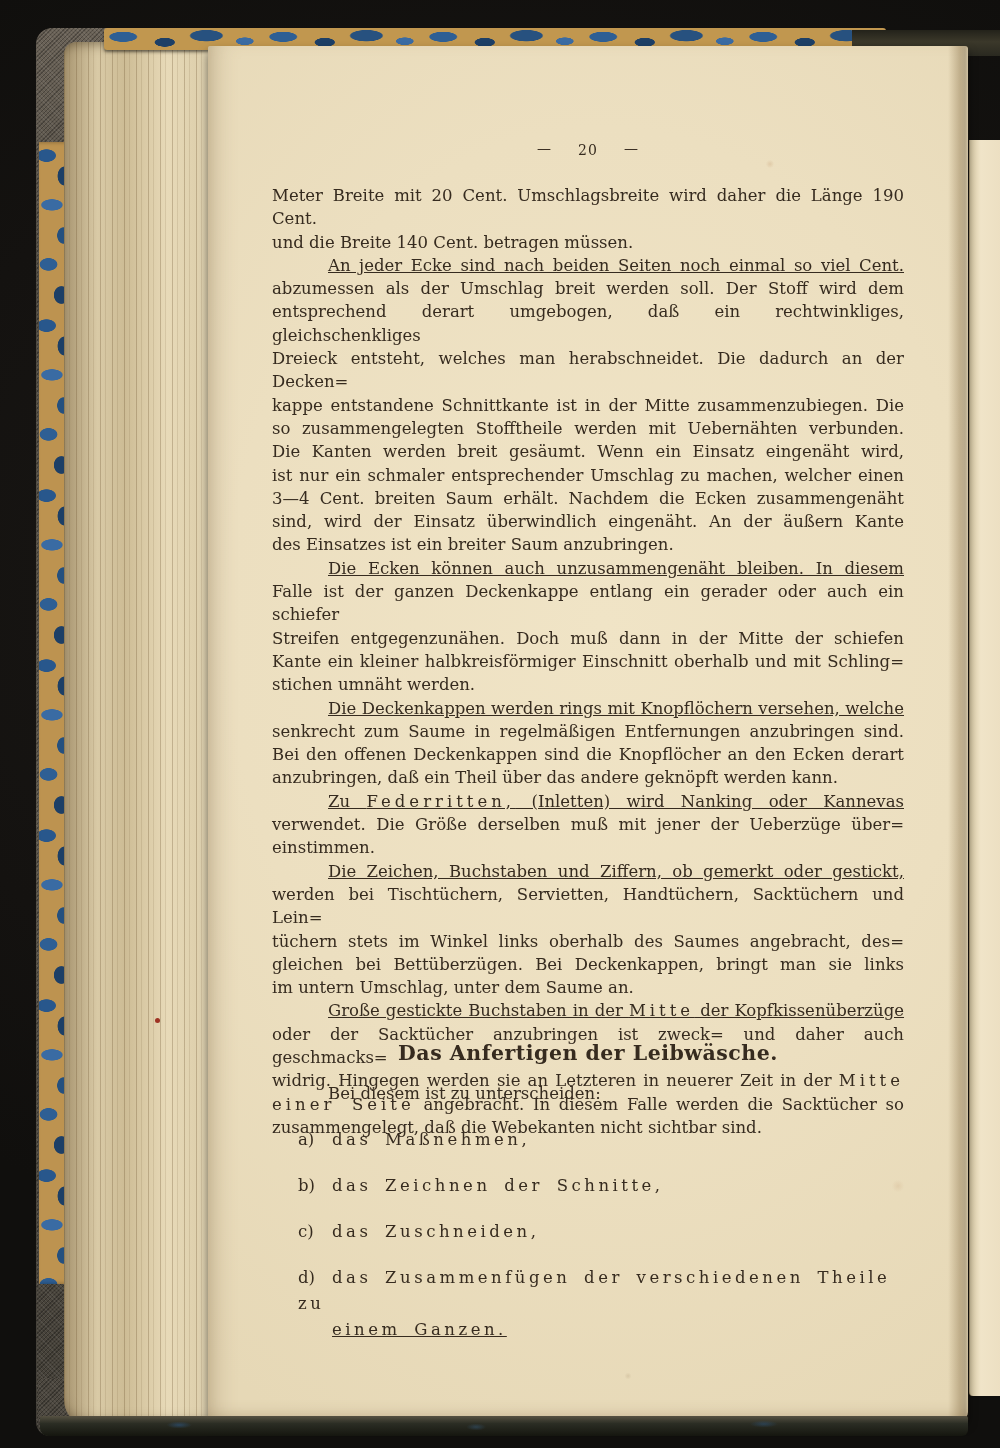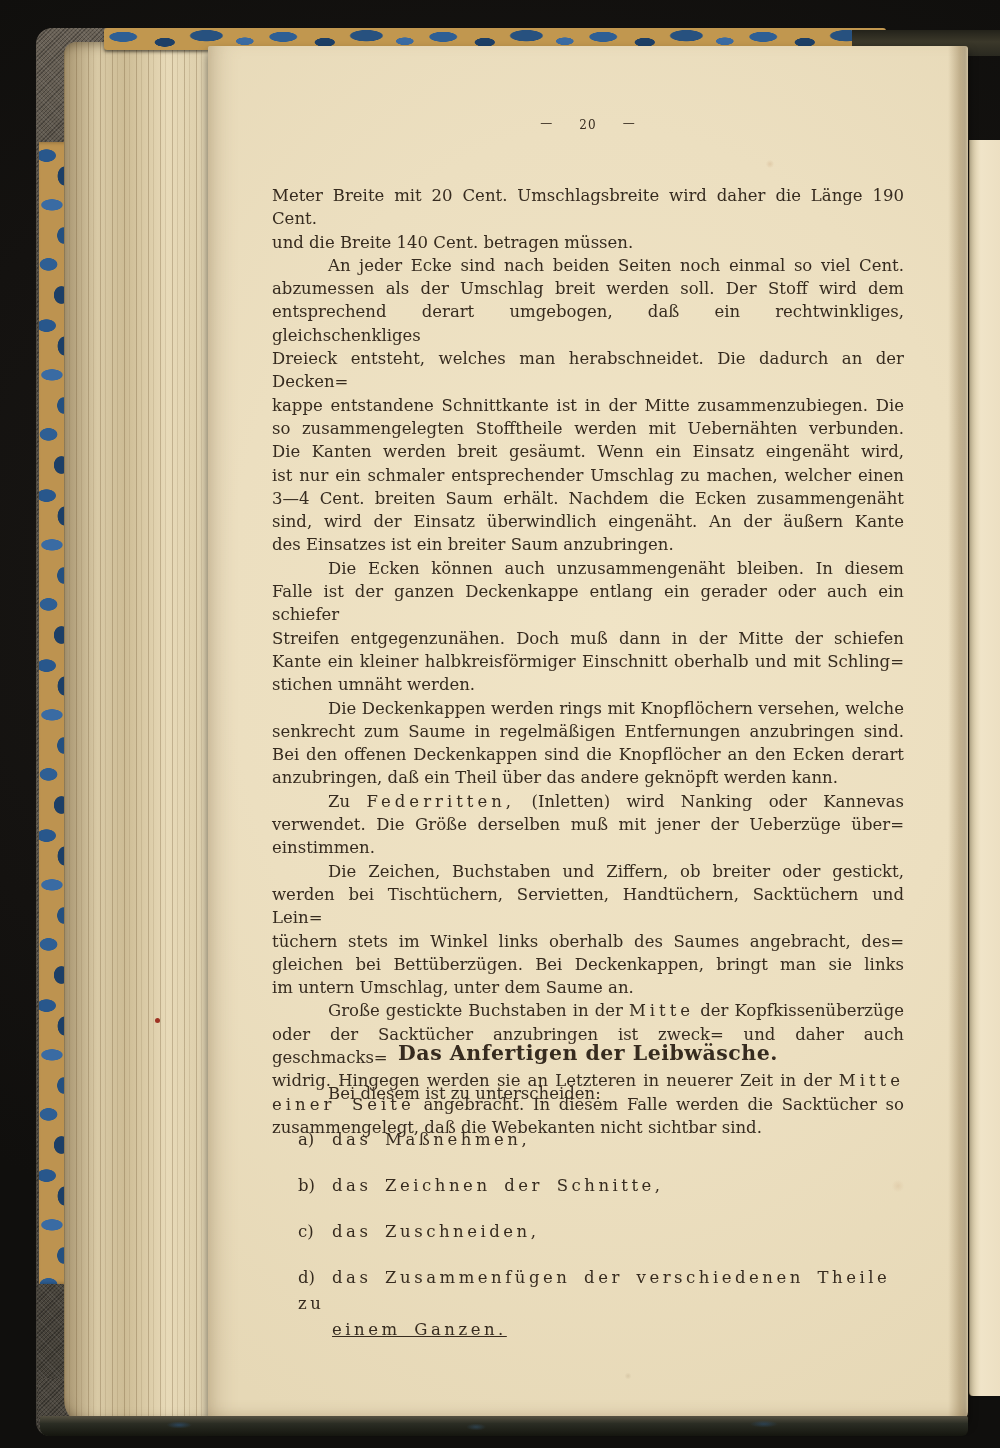--- a/index.html
+++ b/index.html
@@ -79,28 +79,28 @@
       radial-gradient(ellipse 18px 5px at 15% 45%, rgba(46,95,148,.5), transparent 70%),
       radial-gradient(ellipse 14px 5px at 47% 55%, rgba(60,110,160,.35), transparent 70%),
       radial-gradient(ellipse 20px 5px at 78% 40%, rgba(46,95,148,.4), transparent 70%),
       linear-gradient(180deg,#565142 0%,#2b2d24 38%,#15160f 100%);
     border-radius:2px 2px 6px 8px;}
   .red-dot{position:absolute;left:155px;top:1018px;width:5px;height:5px;border-radius:50%;
     background:#9e3323;}
 
   
   .ink{color:#362b1f;}
-  .pageno{position:absolute;left:272px;top:118px;width:632px;text-align:center;
-    font-size:12px;letter-spacing:1px;}
+  .pageno{position:absolute;left:272px;top:142px;width:632px;text-align:center;
+    font-size:14px;letter-spacing:1px;}
   .pageno .dash{display:inline-block;margin:0 26px;transform:translateY(-2px);}
   .body-text{position:absolute;left:272px;top:184px;width:632px;
     font-size:16.5px;line-height:23.3px;}
   .line{text-align:justify;text-align-last:justify;text-justify:inter-word;}
   .line.last{text-align-last:left;}
-  .line.ind{padding-left:56px;}
+  .line.ind{padding-left:56px;text-decoration:underline;}
   .sp{letter-spacing:4px;word-spacing:4px;margin-top:44px;}
   .heading{position:absolute;left:272px;top:1041px;width:632px;text-align:center;
     font-size:20.5px;font-weight:bold;letter-spacing:.5px;}
   .list-block{position:absolute;left:272px;top:1081px;width:650px;
     font-size:16.5px;line-height:26px;}
   .list-intro{padding-left:56px;margin-bottom:2px;}
   .list-item{padding-left:26px;margin-top:20px;}
   .list-item .marker{display:inline-block;width:34px;}
   .list-item .itext{letter-spacing:3.5px;word-spacing:5px;}
   .list-cont{padding-left:60px;letter-spacing:3.5px;word-spacing:5px;text-decoration:underline;}
@@ -148,21 +148,21 @@
       <div class="line">Streifen entgegenzunähen. Doch muß dann in der Mitte der schiefen</div>
       <div class="line">Kante ein kleiner halbkreisförmiger Einschnitt oberhalb und mit Schling=</div>
       <div class="line last">stichen umnäht werden.</div>
       <div class="line ind">Die Deckenkappen werden rings mit Knopflöchern versehen, welche</div>
       <div class="line">senkrecht zum Saume in regelmäßigen Entfernungen anzubringen sind.</div>
       <div class="line">Bei den offenen Deckenkappen sind die Knopflöcher an den Ecken derart</div>
       <div class="line last">anzubringen, daß ein Theil über das andere geknöpft werden kann.</div>
       <div class="line ind"><span>Zu </span><span class="sp">Federritten,</span><span> (Inletten) wird Nanking oder Kannevas</span></div>
       <div class="line">verwendet. Die Größe derselben muß mit jener der Ueberzüge über=</div>
       <div class="line last">einstimmen.</div>
-      <div class="line ind">Die Zeichen, Buchstaben und Ziffern, ob breiter oder gestickt,</div>
+      <div class="line ind">Die Zeichen, Buchstaben und Ziffern, ob gemerkt oder gestickt,</div>
       <div class="line">werden bei Tischtüchern, Servietten, Handtüchern, Sacktüchern und Lein=</div>
       <div class="line">tüchern stets im Winkel links oberhalb des Saumes angebracht, des=</div>
       <div class="line">gleichen bei Bettüberzügen. Bei Deckenkappen, bringt man sie links</div>
       <div class="line last">im untern Umschlag, unter dem Saume an.</div>
       <div class="line ind"><span>Große gestickte Buchstaben in der </span><span class="sp">Mitte</span><span> der Kopfkissenüberzüge</span></div>
       <div class="line">oder der Sacktücher anzubringen ist zweck= und daher auch geschmacks=</div>
       <div class="line"><span>widrig. Hingegen werden sie an Letzteren in neuerer Zeit in der </span><span class="sp">Mitte</span></div>
       <div class="line"><span class="sp">einer Seite</span><span> angebracht. In diesem Falle werden die Sacktücher so</span></div>
       <div class="line last">zusammengelegt, daß die Webekanten nicht sichtbar sind.</div>
     </div>

